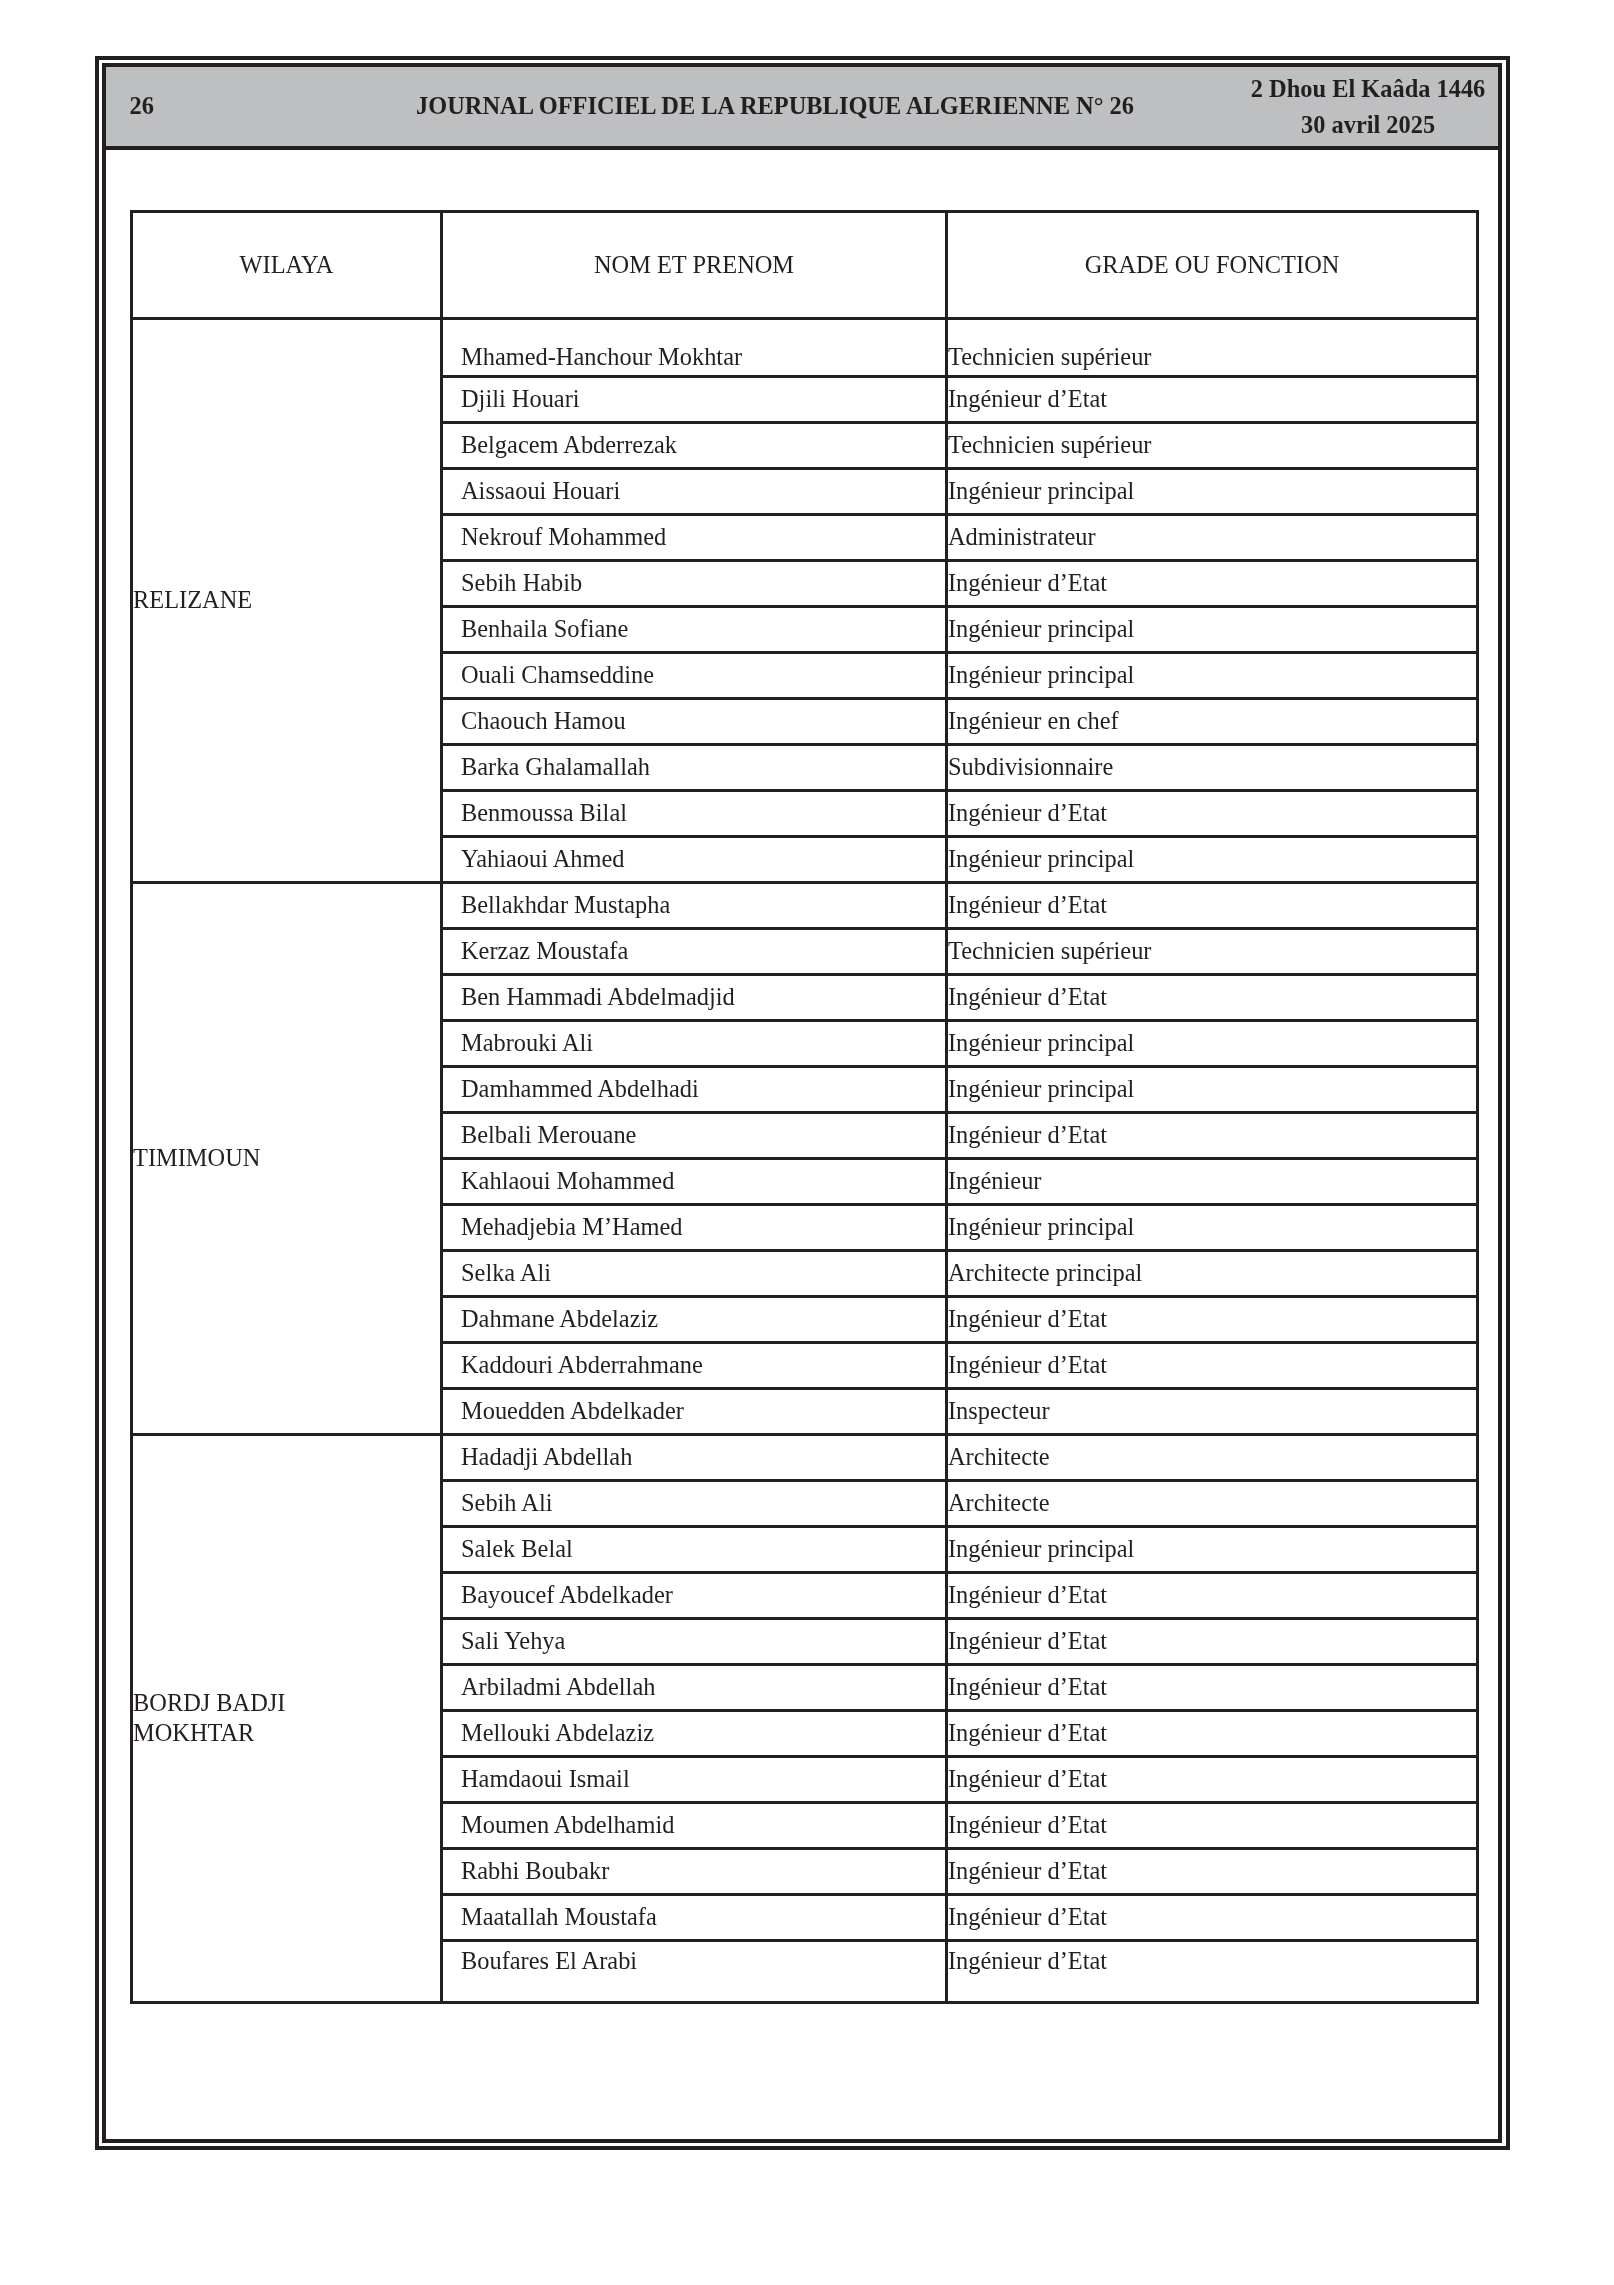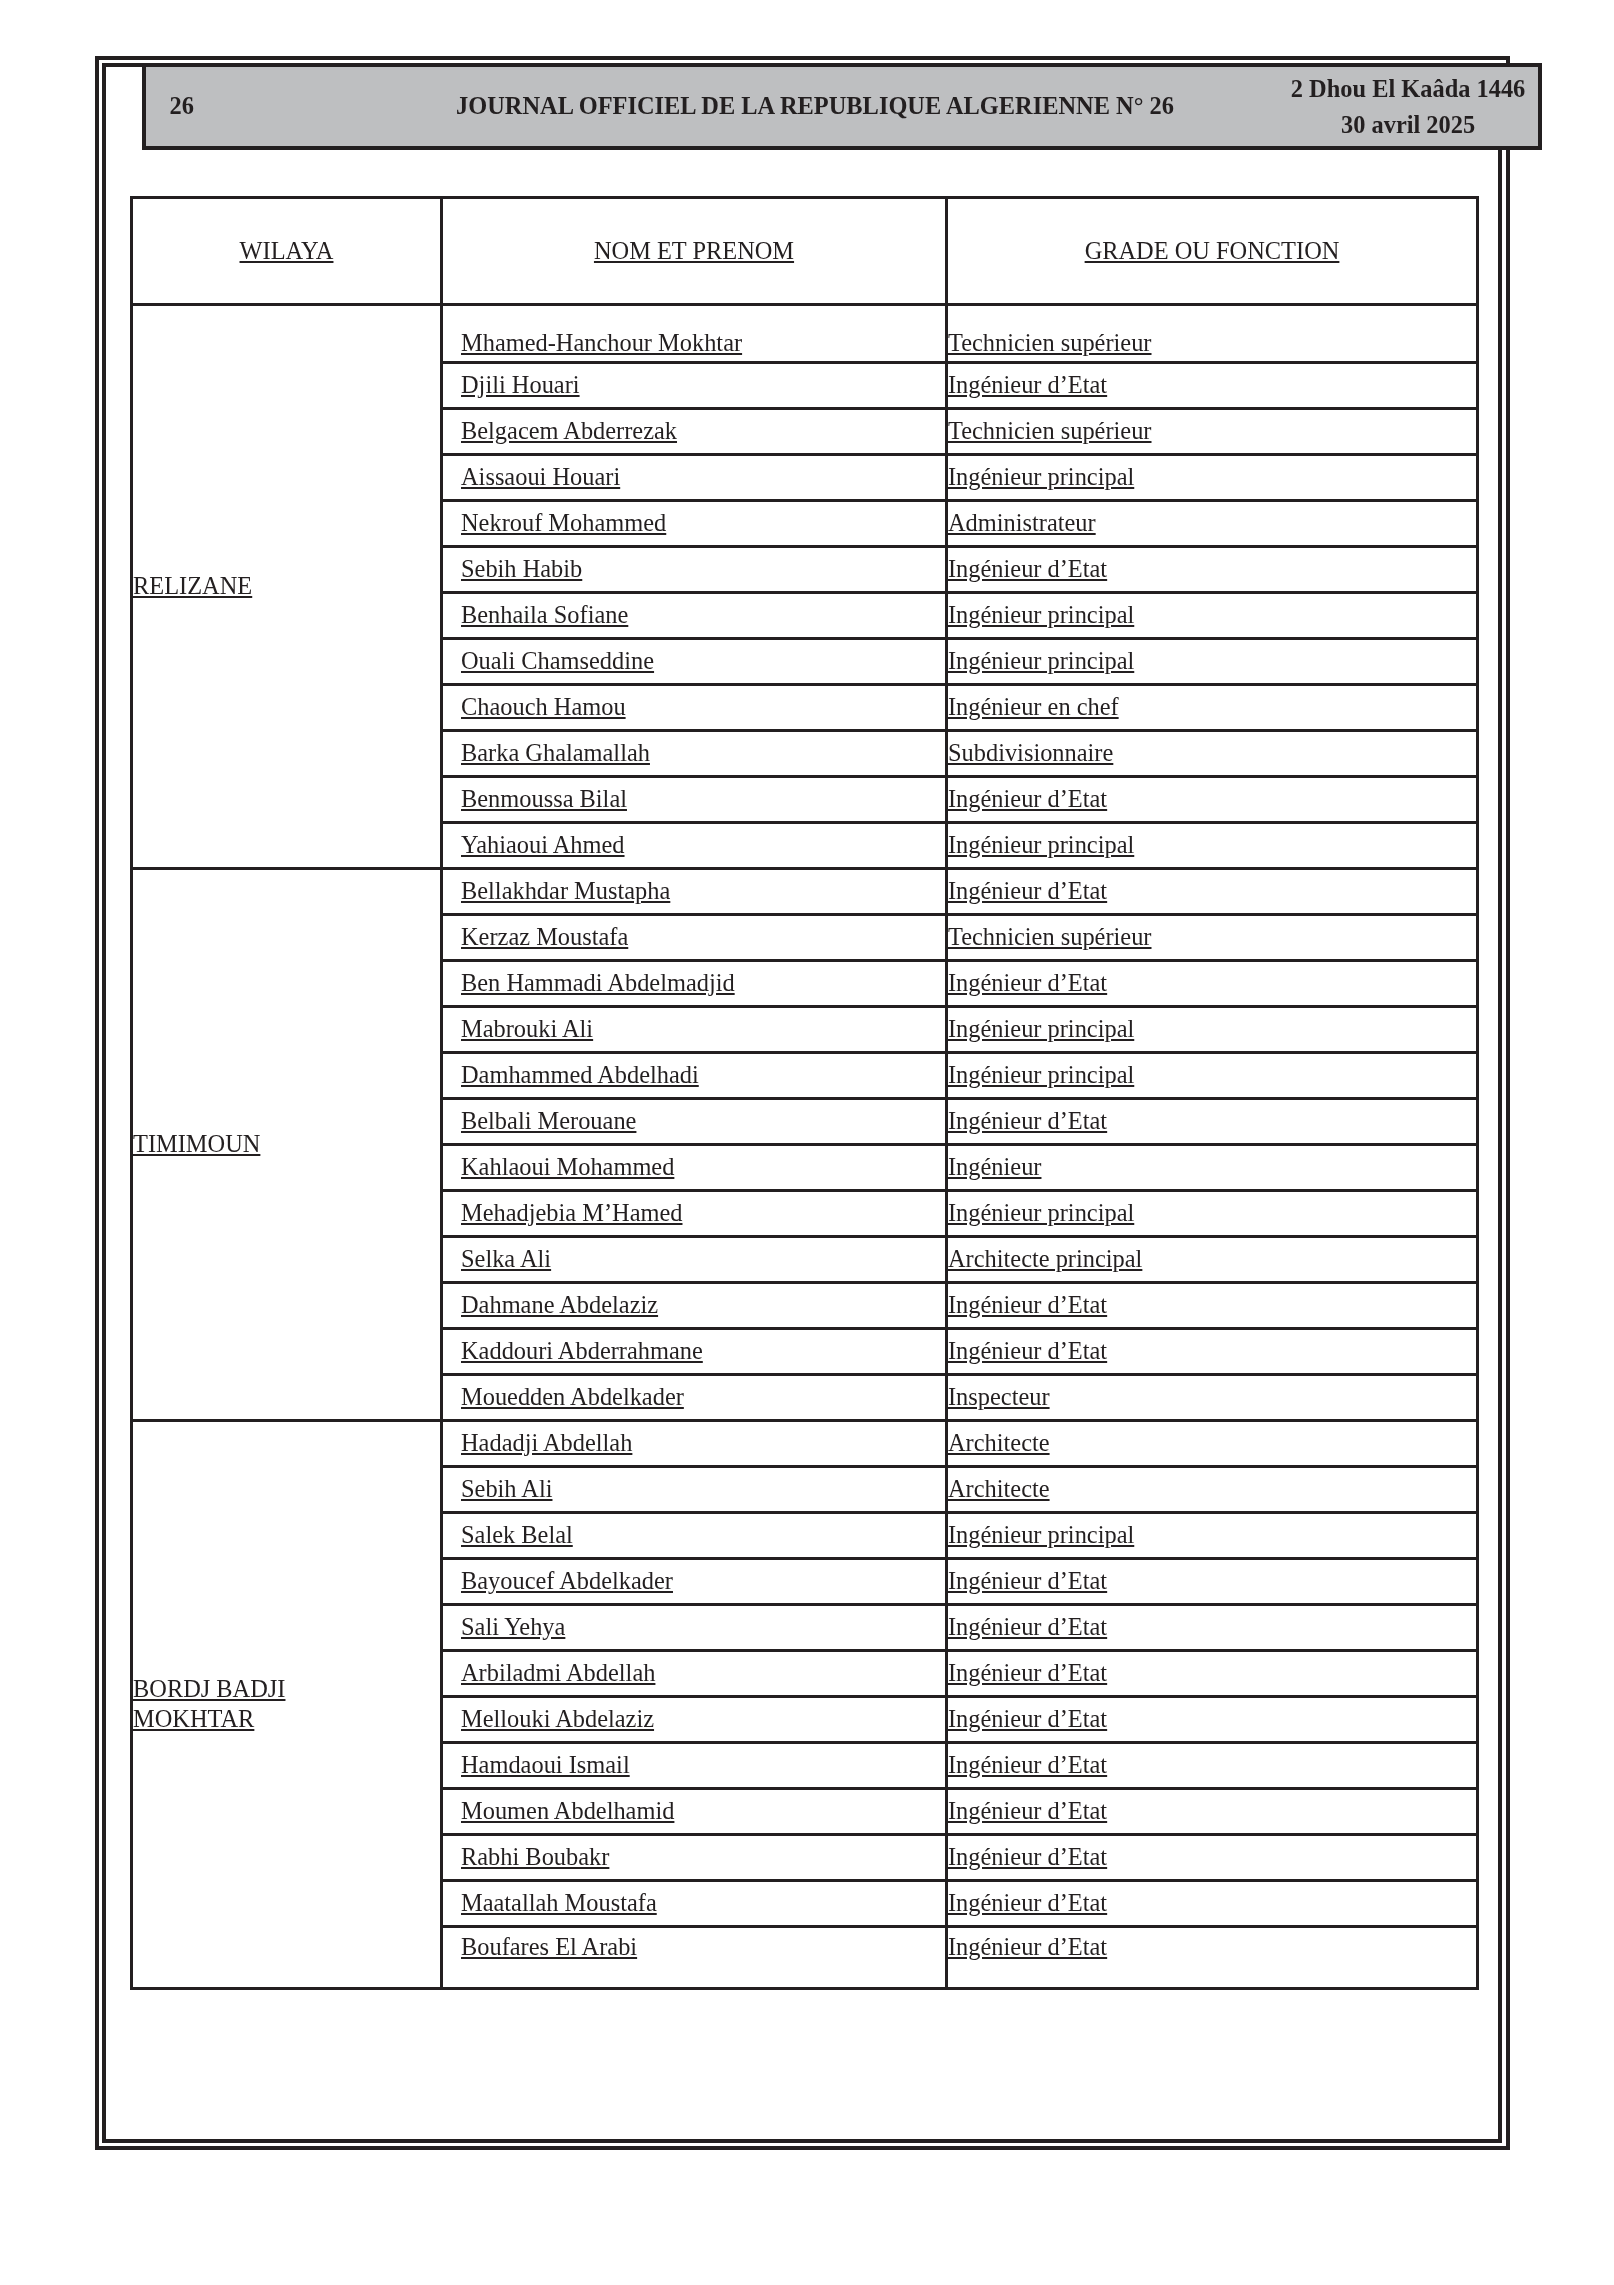--- a/index.html
+++ b/index.html
@@ -5,29 +5,29 @@
   html, body { margin: 0; padding: 0; background: #ffffff; }
   body { width: 1615px; height: 2285px; position: relative; overflow: hidden;
          font-family: "Liberation Serif", "DejaVu Serif", serif; color: #231f20; }
 
   .frame-outer { position: absolute; left: 95px; top: 56px; width: 1415px; height: 2094px;
                  border: 4.5px solid #231f20; box-sizing: border-box; }
   .frame-inner { position: absolute; left: 102px; top: 63px; width: 1400px; height: 2080px;
                  border: 4.5px solid #231f20; box-sizing: border-box; }
 
   .header-band { position: absolute; left: 102px; top: 63px; width: 1400px; height: 87px;
-                 background: #bebfc1; border: 4.5px solid #231f20; box-sizing: border-box; margin-left: 40px; }
+                 background: #bebfc1; border: 4.5px solid #231f20; box-sizing: border-box; }
   .page-num { position: absolute; left: 23.5px; top: 25px; font-size: 24.4px; font-weight: bold; }
   .journal-title { position: absolute; left: 0; right: 0; top: 25px; text-align: center;
                    font-size: 24.4px; font-weight: bold; padding-right: 54px; }
   .date-block { position: absolute; right: 12.7px; top: 3.6px; text-align: center;
                 font-size: 24.4px; font-weight: bold; line-height: 36px; }
 
-  table.roster { position: absolute; left: 130px; top: 196px; width: 1346px;
-                 border-collapse: collapse; table-layout: fixed; text-decoration: underline; }
+  table.roster { position: absolute; left: 130px; top: 210px; width: 1346px;
+                 border-collapse: collapse; table-layout: fixed; }
   table.roster td, table.roster th { border: 3.6px solid #231f20; font-size: 24.4px;
                  font-weight: normal; padding: 0; }
   table.roster th { height: 104px; text-align: center; vertical-align: middle; }
   table.roster td { height: 43px; vertical-align: middle; }
   col.c-wilaya { width: 310px; }
   col.c-nom { width: 505px; }
   col.c-grade { width: 531px; }
   td.wilaya { text-align: left; line-height: 30px; }
   td.nom { padding-left: 18px !important; }
   td.grade { text-align: left; }

